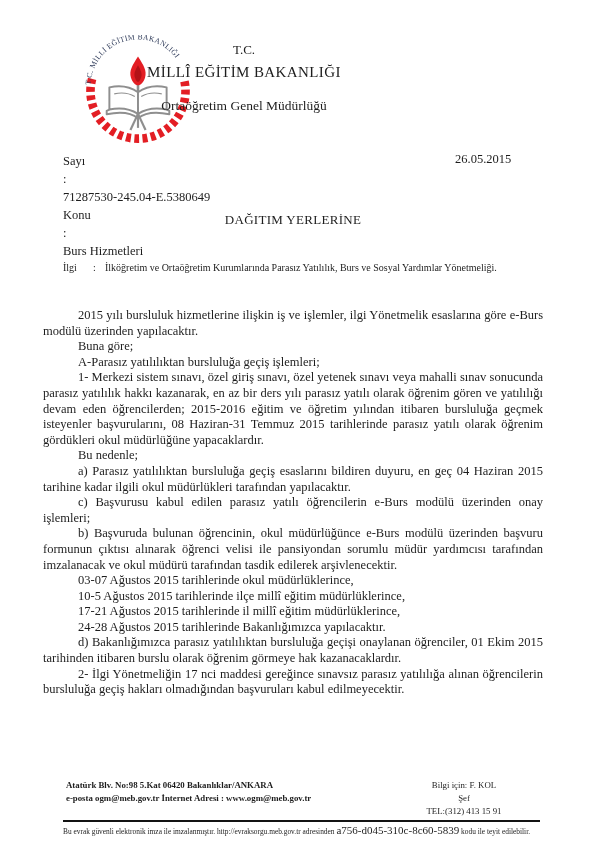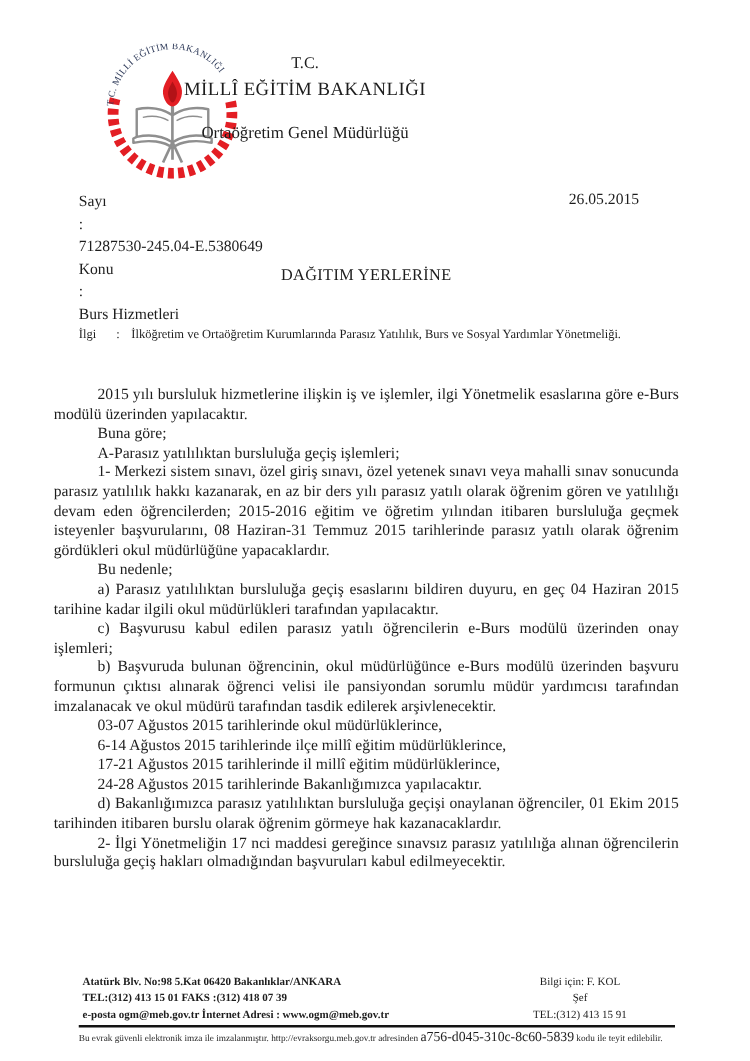--- a/index.html
+++ b/index.html
@@ -102,32 +102,31 @@
     <div class="body">
         <p class="para just">2015 yılı bursluluk hizmetlerine ilişkin iş ve işlemler, ilgi Yönetmelik esaslarına göre e-Burs modülü üzerinden yapılacaktır.</p>
         <p class="para">Buna göre;</p>
         <p class="para">A-Parasız yatılılıktan bursluluğa geçiş işlemleri;</p>
         <p class="para just">1- Merkezi sistem sınavı, özel giriş sınavı, özel yetenek sınavı veya mahalli sınav sonucunda parasız yatılılık hakkı kazanarak, en az bir ders yılı parasız yatılı olarak öğrenim gören ve yatılılığı devam eden öğrencilerden; 2015-2016 eğitim ve öğretim yılından itibaren bursluluğa geçmek isteyenler başvurularını, 08 Haziran-31 Temmuz 2015 tarihlerinde parasız yatılı olarak öğrenim gördükleri okul müdürlüğüne yapacaklardır.</p>
         <p class="para">Bu nedenle;</p>
         <p class="para just">a) Parasız yatılılıktan bursluluğa geçiş esaslarını bildiren duyuru, en geç 04 Haziran 2015 tarihine kadar ilgili okul müdürlükleri tarafından yapılacaktır.</p>
         <p class="para just">c) Başvurusu kabul edilen parasız yatılı öğrencilerin e-Burs modülü üzerinden onay işlemleri;</p>
         <p class="para just">b) Başvuruda bulunan öğrencinin, okul müdürlüğünce e-Burs modülü üzerinden başvuru formunun çıktısı alınarak öğrenci velisi ile pansiyondan sorumlu müdür yardımcısı tarafından imzalanacak ve okul müdürü tarafından tasdik edilerek arşivlenecektir.</p>
         <p class="para">03-07 Ağustos 2015 tarihlerinde okul müdürlüklerince,</p>
-        <p class="para">6-14 Ağustos 2015 tarihlerinde ilçe millî eğitim müdürlüklerince,</p>
+        <p class="para">10-5 Ağustos 2015 tarihlerinde ilçe millî eğitim müdürlüklerince,</p>
         <p class="para">17-21 Ağustos 2015 tarihlerinde il millî eğitim müdürlüklerince,</p>
         <p class="para">24-28 Ağustos 2015 tarihlerinde Bakanlığımızca yapılacaktır.</p>
         <p class="para just">d) Bakanlığımızca parasız yatılılıktan bursluluğa geçişi onaylanan öğrenciler, 01 Ekim 2015 tarihinden itibaren burslu olarak öğrenim görmeye hak kazanacaklardır.</p>
         <p class="para just">2- İlgi Yönetmeliğin 17 nci maddesi gereğince sınavsız parasız yatılılığa alınan öğrencilerin bursluluğa geçiş hakları olmadığından başvuruları kabul edilmeyecektir.</p>
       </div>
 
   </div>
 
   <div class="footer-left">
     <div>Atatürk Blv. No:98 5.Kat  06420 Bakanlıklar/ANKARA</div>
-    <div>TEL:(312) 413 15 01    FAKS :(312)  418 07 39</div>
     <div>e-posta ogm@meb.gov.tr  İnternet  Adresi : www.ogm@meb.gov.tr</div>
   </div>
   <div class="footer-right">
     <div>Bilgi için: F. KOL</div>
     <div>Şef</div>
     <div>TEL:(312) 413 15 91</div>
   </div>
   <div class="rule"></div>
   <div class="verify">
     <span>Bu evrak güvenli elektronik imza ile imzalanmıştır. http://evraksorgu.meb.gov.tr adresinden</span>

